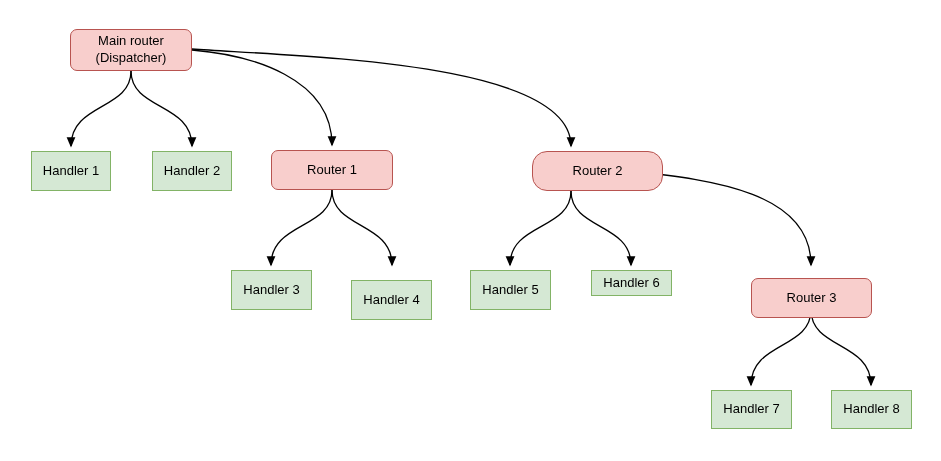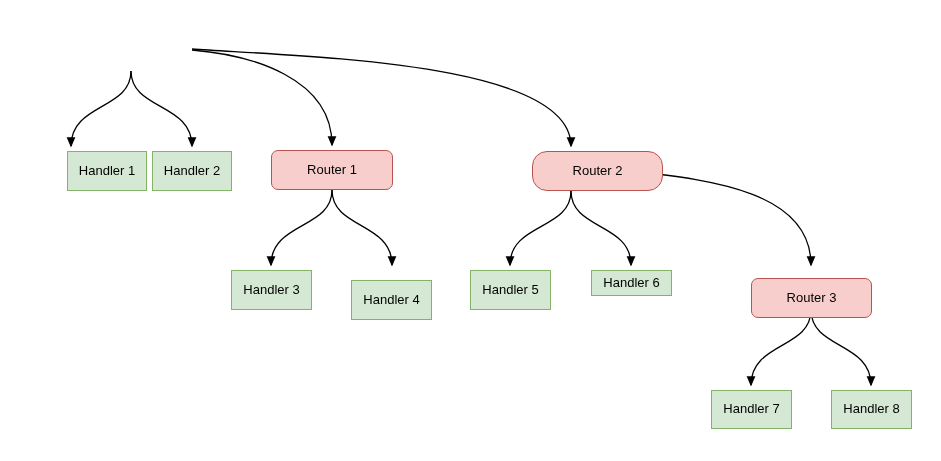--- a/index.html
+++ b/index.html
@@ -73,22 +73,24 @@
     <path class="edge" d="M 332 190 C 332 229, 392 222, 392 265" marker-end="url(#arrow)"></path>
 
     <path class="edge" d="M 571 191 C 571 230, 510 223, 510 265" marker-end="url(#arrow)"></path>
     <path class="edge" d="M 571 191 C 571 230, 631 223, 631 265" marker-end="url(#arrow)"></path>
     <path class="edge" d="M 631 171 C 715 180, 811 193, 811 265" marker-end="url(#arrow)"></path>
 
     <path class="edge" d="M 811 310 C 811 349, 751 342, 751 385" marker-end="url(#arrow)"></path>
     <path class="edge" d="M 811 310 C 811 349, 871 342, 871 385" marker-end="url(#arrow)"></path>
   </svg>
 
+  <div class="node router" style="left:70px; top:29px; width:122px; height:42px;">Main router
+(Dispatcher)</div>
 
-  <div class="node handler" style="left:31px; top:151px; width:80px; height:40px;margin-left:36px;">Handler 1</div>
+  <div class="node handler" style="left:31px; top:151px; width:80px; height:40px;">Handler 1</div>
 
   <div class="node handler" style="left:152px; top:151px; width:80px; height:40px;">Handler 2</div>
 
   <div class="node router" style="left:271px; top:150px; width:122px; height:40px;">Router 1</div>
 
   <div class="node router" style="left:532px; top:151px; width:131px; height:40px;border-radius:15px;">Router 2</div>
 
   <div class="node handler" style="left:231px; top:270px; width:81px; height:40px;">Handler 3</div>
 
   <div class="node handler" style="left:351px; top:280px; width:81px; height:40px;">Handler 4</div>

